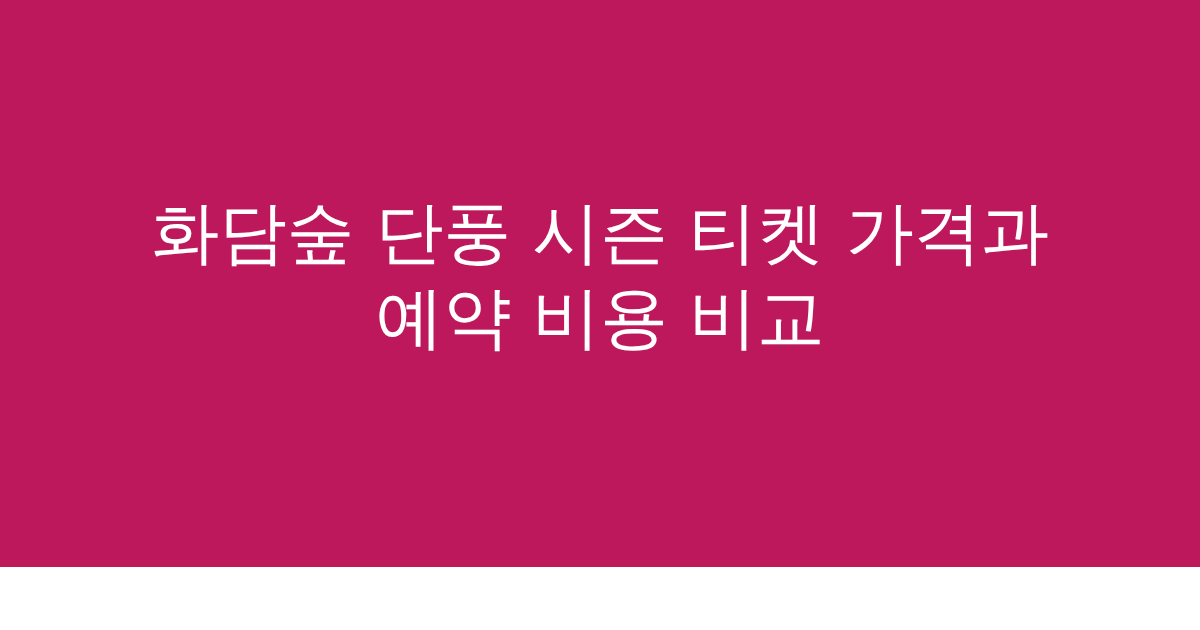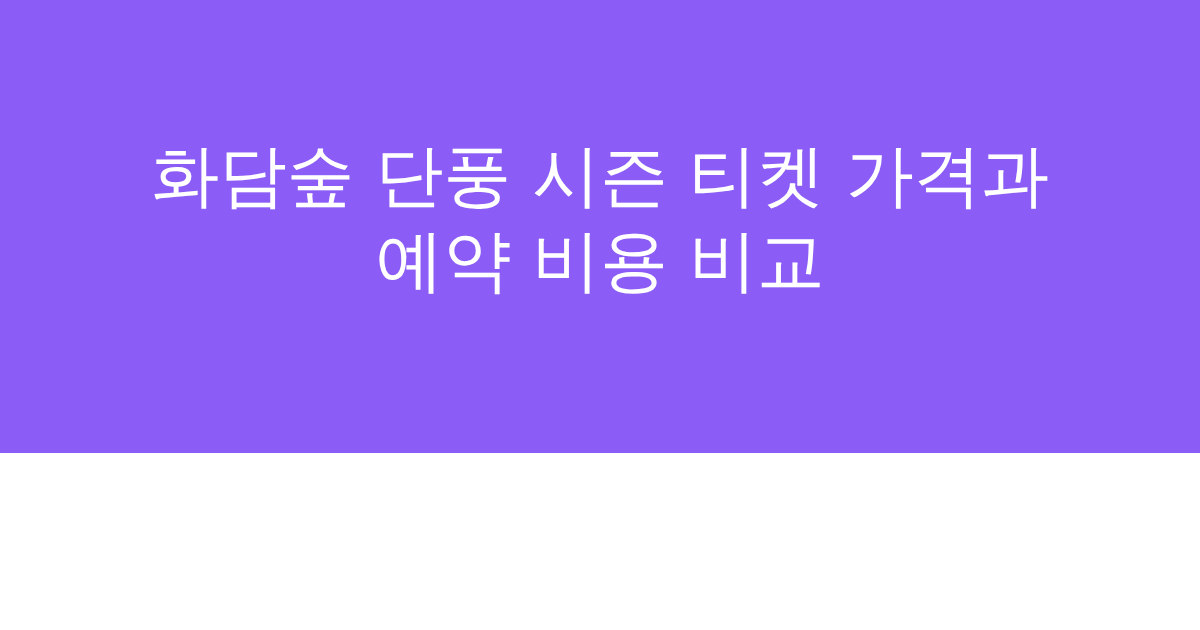--- a/index.html
+++ b/index.html
@@ -12,22 +12,22 @@
     width: 1200px;
     height: 630px;
     overflow: hidden;
     font-family: "DejaVu Sans", "Liberation Sans", sans-serif;
   }
 
   .og-card {
     position: relative;
     box-sizing: border-box;
     width: 1200px;
-    height: 453px;
-    background-color: #8b5cf6;
+    height: 567px;
+    background-color: #be185d;
     display: flex;
     align-items: center;
     justify-content: center;
   }
 
   .title-block {
     box-sizing: border-box;
     width: 1010px;
     padding: 0 8px;
     text-align: center;

